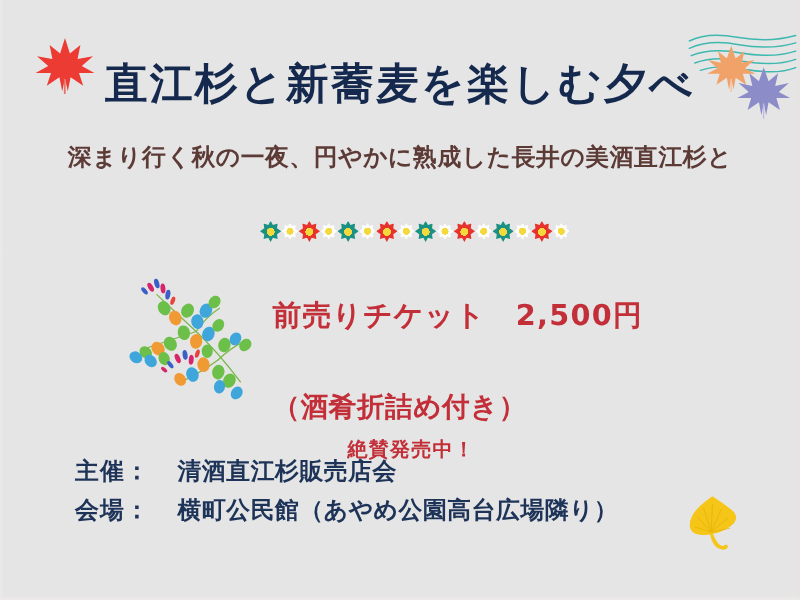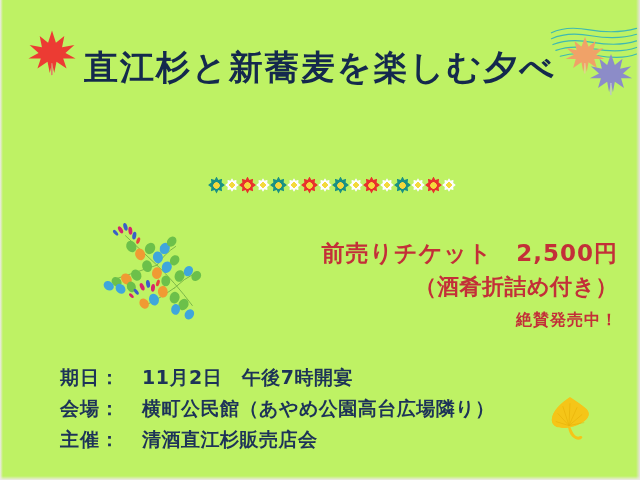--- a/index.html
+++ b/index.html
@@ -9,21 +9,21 @@
     background: #ffffff;
   }
   body {
     font-family: "DejaVu Sans", "Liberation Sans", sans-serif;
   }
 
   #poster {
     position: relative;
     width: 640px;
     height: 480px;
-    background: #bef264;
+    background: #e5e5e5;
     overflow: hidden;
     box-sizing: border-box;
   }
 
   
   .edge-left {
     position: absolute;
     left: 0; top: 0;
     width: 3px; height: 480px;
     background: linear-gradient(to right, #efe9e9, rgba(255,255,255,0));
@@ -126,35 +126,36 @@
       17% 87%, 20% 64%, 0% 50%, 20% 36%, 17% 13%, 39% 20%);
     box-shadow: 0 0 0 0.5px #ddd inset;
   }
 
   
   .ticket {
     position: absolute;
     right: 22px;
     top: 236px;
     width: 400px;
-    text-align: right;
+    text-align: left;
     color: #c32f38;
     font-weight: bold;
   }
   .ticket .t-line1 {
     font-size: 23px;
     line-height: 34px;
     letter-spacing: 1px;
     white-space: nowrap;
   }
   .ticket .t-line2 {
     font-size: 22px;
     line-height: 33px;
     letter-spacing: 0.5px;
     white-space: nowrap;
+    margin-top: 40px;
   }
   .ticket .t-line3 {
     font-size: 16px;
     line-height: 34px;
     letter-spacing: 1px;
     white-space: nowrap;
     padding-left: 60px;
   }
 
   
@@ -277,20 +278,21 @@
       <ellipse cx="152" cy="142" rx="4" ry="8" fill="#d6256a" transform="rotate(6 152 142)"></ellipse>
       <ellipse cx="118" cy="150" rx="3.4" ry="7" fill="#3a5fc8" transform="rotate(-38 118 150)"></ellipse>
       <ellipse cx="162" cy="132" rx="3.4" ry="7" fill="#e8443f" transform="rotate(18 162 132)"></ellipse>
       <ellipse cx="108" cy="158" rx="3" ry="6" fill="#d6256a" transform="rotate(-48 108 158)"></ellipse>
     </g>
   </svg>
 
   <div class="title">直江杉と新蕎麦を楽しむ夕べ</div>
 
   <div class="subtitle">
+    <div>深まり行く秋の一夜、円やかに熟成した長井の美酒直江杉と</div>
   </div>
 
   <div class="flower-band">
     <span class="flower f-teal">
         <span class="petal-set"></span>
       </span>
     <span class="flower small f-white">
         <span class="petal-set"></span>
       </span>
     <span class="flower f-red">
@@ -338,30 +340,26 @@
   </div>
 
   <div class="ticket">
     <div class="t-line1">前売りチケット　2,500円</div>
     <div class="t-line2">（酒肴折詰め付き）</div>
     <div class="t-line3">絶賛発売中！</div>
   </div>
 
   <div class="details">
     <div class="detail-row">
-      <span class="detail-label">期日：</span>
-      <span class="detail-value">11月2日　午後7時開宴</span>
+      <span class="detail-label">主催：</span>
+      <span class="detail-value">清酒直江杉販売店会</span>
     </div>
     <div class="detail-row">
       <span class="detail-label">会場：</span>
       <span class="detail-value">横町公民館（あやめ公園高台広場隣り）</span>
-    </div>
-    <div class="detail-row">
-      <span class="detail-label">主催：</span>
-      <span class="detail-value">清酒直江杉販売店会</span>
     </div>
   </div>
 
   <svg class="deco" id="ginkgo" viewBox="0 0 100 110">
     <g fill="#f5c518">
       <path d="M48 10 C40 16 30 22 22 32 C14 42 10 54 14 62 C18 70 30 72 44 70 C58 68 72 62 80 54 C86 48 86 40 80 34 C72 26 60 18 48 10 Z
                M40 24 L36 44 M52 20 L50 42 M64 28 L56 46 M28 38 L38 52 M22 52 L40 58"></path>
       <path d="M46 12 C38 20 28 26 20 36 C13 45 10 56 15 63 C20 70 33 71 46 69 C59 67 73 60 81 52 C87 46 86 39 80 33 C71 25 58 18 46 12 Z"></path>
       <path d="M44 68 C46 80 50 88 58 92 C64 95 70 94 72 90 C73 87 70 85 67 87 C62 90 56 85 52 76 C50 72 49 70 48 68 Z"></path>
     </g>

